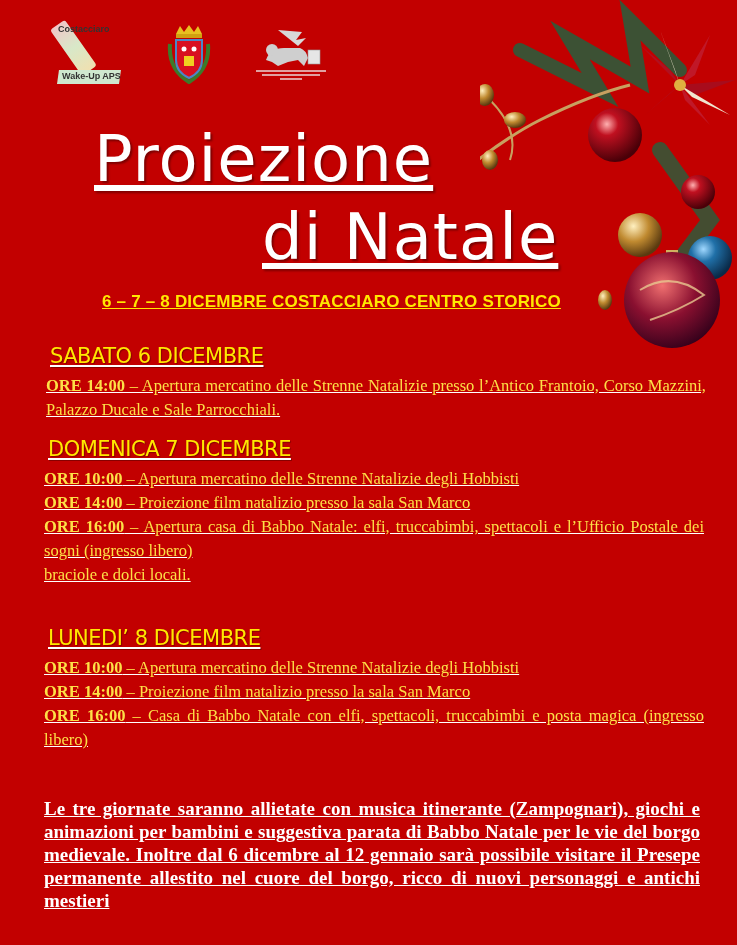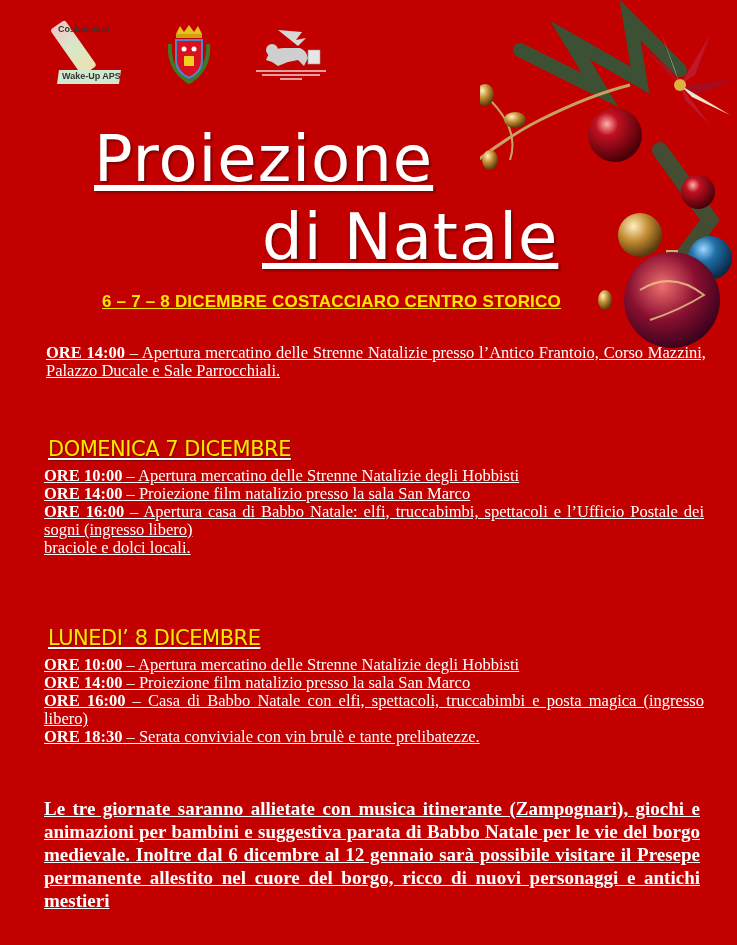--- a/index.html
+++ b/index.html
@@ -49,21 +49,21 @@
   .subtitle {
     left: 102px; top: 292px;
     font: bold 17px "Liberation Sans", sans-serif; color: #ffe800; letter-spacing: 0.2px;
   }
 
   .day-heading {
     font: 21px "DejaVu Sans", sans-serif; color: #ffe800; letter-spacing: -0.5px;
     text-shadow: 1px 1px 1px rgba(0,0,0,0.3);
   }
   .event {
-    font-size: 16.5px; line-height: 18px; color: #ffffff;
+    font-size: 16.5px; line-height: 24px; color: #fde047;
     text-align: justify;
   }
   .event b { font-weight: bold; }
 
   .sec1 { left: 46px; top: 344px; width: 660px; }
   .sec2 { left: 44px; top: 437px; width: 660px; }
   .sec3 { left: 44px; top: 626px; width: 660px; }
   .sec .day-heading { margin-left: 4px; margin-bottom: 6px; }
 
   .closing {
@@ -161,32 +161,32 @@
     <circle cx="192" cy="300" r="48" fill="url(#gBig)"></circle>
     <path d="M160 290 Q192 270 224 295 Q200 310 170 320" stroke="#e8c890" stroke-width="2" fill="none" opacity="0.8"></path>
   </svg>
 </div>
 
 <div class="abs title-line1">Proiezione</div>
 <div class="abs title-line2">di Natale</div>
 <div class="abs subtitle">6 – 7 – 8  DICEMBRE  COSTACCIARO CENTRO STORICO</div>
 
 <div class="abs sec sec1">
+  <div class="day-heading">SABATO 6 DICEMBRE</div>
   <div class="event"><b>ORE 14:00</b><span> – Apertura mercatino  delle  Strenne Natalizie  presso l’Antico Frantoio, Corso Mazzini,  Palazzo Ducale e Sale Parrocchiali.</span></div>
 </div>
 
 <div class="abs sec sec2">
   <div class="day-heading">DOMENICA 7 DICEMBRE</div>
   <div class="event"><b>ORE 10:00</b><span> – Apertura mercatino  delle  Strenne Natalizie  degli  Hobbisti</span></div>
   <div class="event"><b>ORE 14:00</b><span> – Proiezione  film  natalizio  presso la  sala  San Marco</span></div>
   <div class="event"><b>ORE 16:00</b><span> –  Apertura casa di Babbo Natale: elfi, truccabimbi, spettacoli e l’Ufficio Postale dei sogni (ingresso libero)</span></div>
   <div class="event"><span>braciole e dolci locali.</span></div>
 </div>
 
 <div class="abs sec sec3">
   <div class="day-heading">LUNEDI’ 8 DICEMBRE</div>
   <div class="event"><b>ORE 10:00</b><span> – Apertura mercatino  delle  Strenne Natalizie  degli  Hobbisti</span></div>
   <div class="event"><b>ORE 14:00</b><span> – Proiezione  film  natalizio  presso la  sala  San Marco</span></div>
   <div class="event"><b>ORE 16:00</b><span> – Casa di Babbo Natale  con elfi,  spettacoli, truccabimbi e posta magica (ingresso libero)</span></div>
-  <div class="event"><b>ORE 18:30</b><span> – Serata  conviviale  con vin  brulè  e tante prelibatezze.</span></div>
 </div>
 
 <div class="abs closing">Le tre giornate saranno allietate con musica itinerante (Zampognari), giochi e animazioni per bambini e suggestiva parata di Babbo Natale per le vie del borgo medievale. Inoltre dal 6  dicembre al 12 gennaio sarà possibile visitare il Presepe permanente allestito nel cuore del borgo, ricco di nuovi personaggi e antichi mestieri</div>
 
 </body></html>

